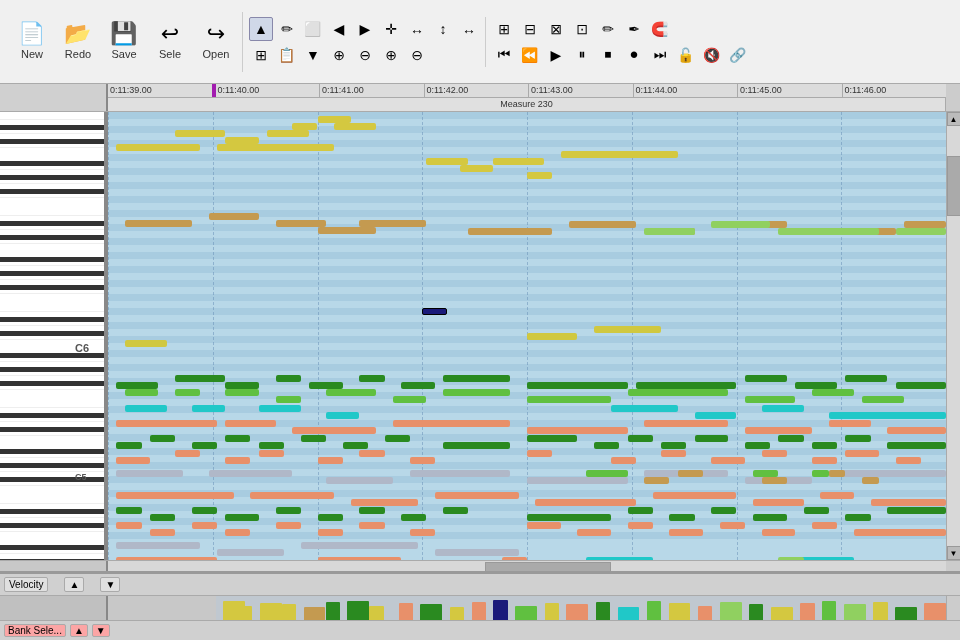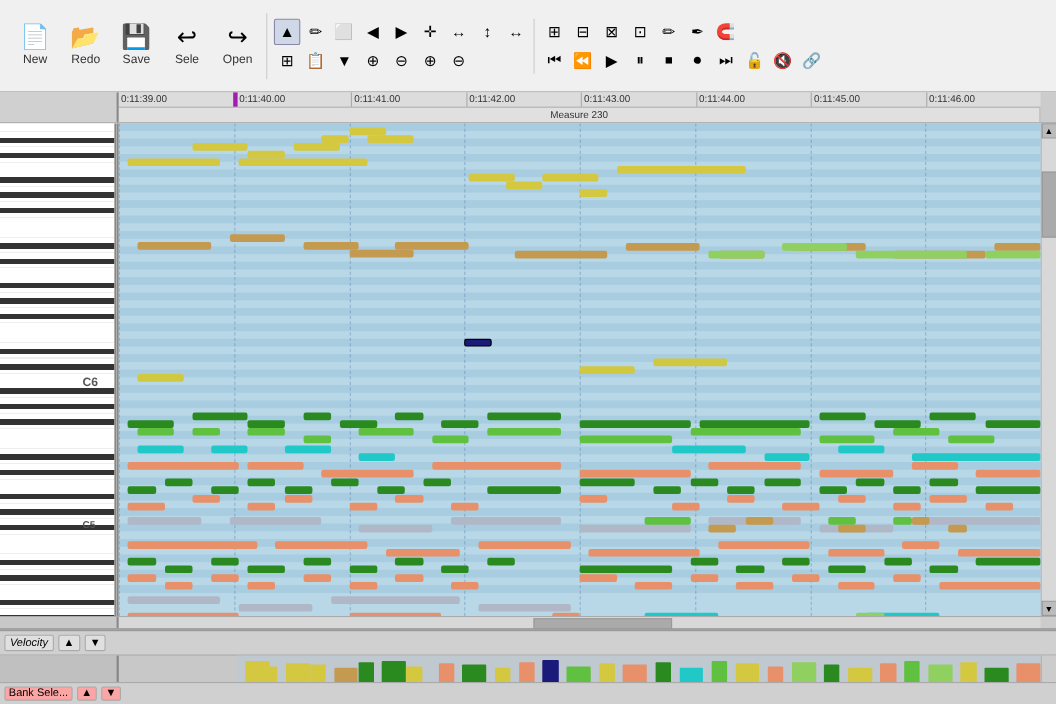--- a/index.html
+++ b/index.html
@@ -578,21 +578,21 @@
   <div style="display:flex; height:12px; background:#ccc; border-top:1px solid #aaa; border-bottom:1px solid #999;">
     <div style="width:108px; min-width:108px; background:#c8c8c8; border-right:2px solid #888;"></div>
     <div style="flex:1; background:#d8d8d8; position:relative;">
       <div style="position:absolute; height:10px; top:1px; background:#aaa; border:1px solid #999; width:15%; left:45%;"></div>
     </div>
     <div style="width:14px; background:#ccc;"></div>
   </div>
 
   <div id="velocity-area">
     <div id="velocity-header">
-      <div style="width:108px; display:flex; align-items:center; gap:4px;font-style:italic;">
+      <div style="width:108px; display:flex; align-items:center; gap:16px;">
         <div class="vel-btn">Velocity</div>
         <div class="vel-btn">▲</div>
         <div class="vel-btn">▼</div>
       </div>
     </div>
     <div style="display:flex; flex:1;">
       <div style="width:108px; min-width:108px; background:#c0c0c0; border-right:2px solid #888;"></div>
       <div id="velocity-canvas">
 
         <div class="vel-bar" style="left:1%; width:3%; height:80%; background:#d4c840;"></div>

